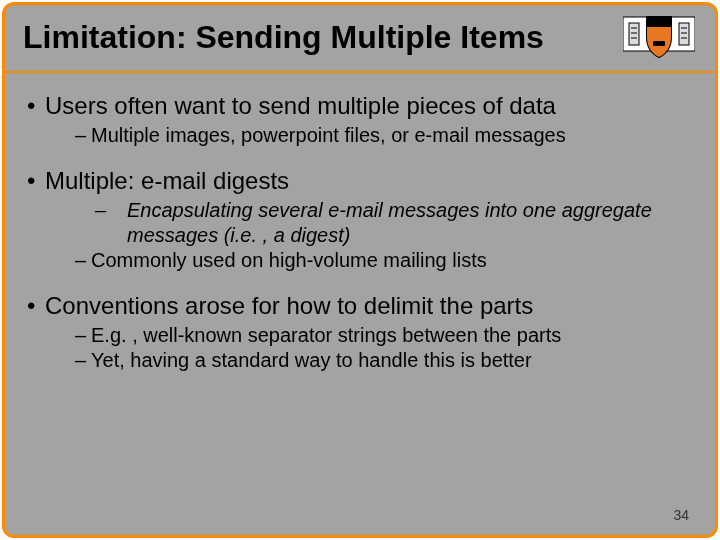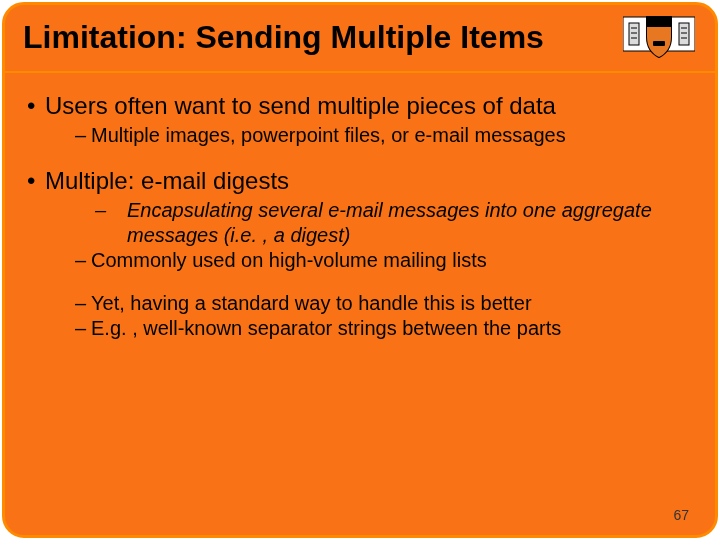--- a/index.html
+++ b/index.html
@@ -16,23 +16,23 @@
     width: 720px;
     height: 540px;
     position: relative;
     padding: 2px;
   }
   .frame {
     box-sizing: border-box;
     width: 100%;
     height: 100%;
     border: 3px solid #ff8a00;
-    border-radius: 22px;
+    border-radius: 12px;
     position: relative;
-    background: #f97316;
+    background: #a3a3a3;
   }
   .title-wrap {
     position: absolute;
     top: 12px;
     left: 0;
     right: 0;
     padding: 0 18px 8px 18px;
   }
   .title {
     font-size: 32px;
@@ -135,22 +135,23 @@
         <div class="lvl2"><span class="dash">–</span><span>Multiple images, powerpoint files, or e-mail messages</span></div>
       </div>
 
       <div class="block">
         <div class="lvl1"><span class="bullet">•</span><span>Multiple: e-mail digests</span></div>
         <div class="lvl2 sub-indent"><span class="dash">–</span><span>Encapsulating several e-mail messages into one aggregate messages (i.e. , a digest)</span></div>
         <div class="lvl2"><span class="dash">–</span><span>Commonly used on high-volume mailing lists</span></div>
       </div>
 
       <div class="block">
+        <div class="lvl1"><span class="bullet">•</span><span>Conventions arose for how to delimit the parts</span></div>
+        <div class="lvl2"><span class="dash">–</span><span>E.g. , well-known separator strings between the parts</span></div>
         <div class="lvl2"><span class="dash">–</span><span>Yet, having a standard way to handle this is better</span></div>
-        <div class="lvl2"><span class="dash">–</span><span>E.g. , well-known separator strings between the parts</span></div>
       </div>
 
     </div>
 
-    <div class="pagenum">67</div>
+    <div class="pagenum">34</div>
 
   </div>
 </div>
 
 </body></html>

